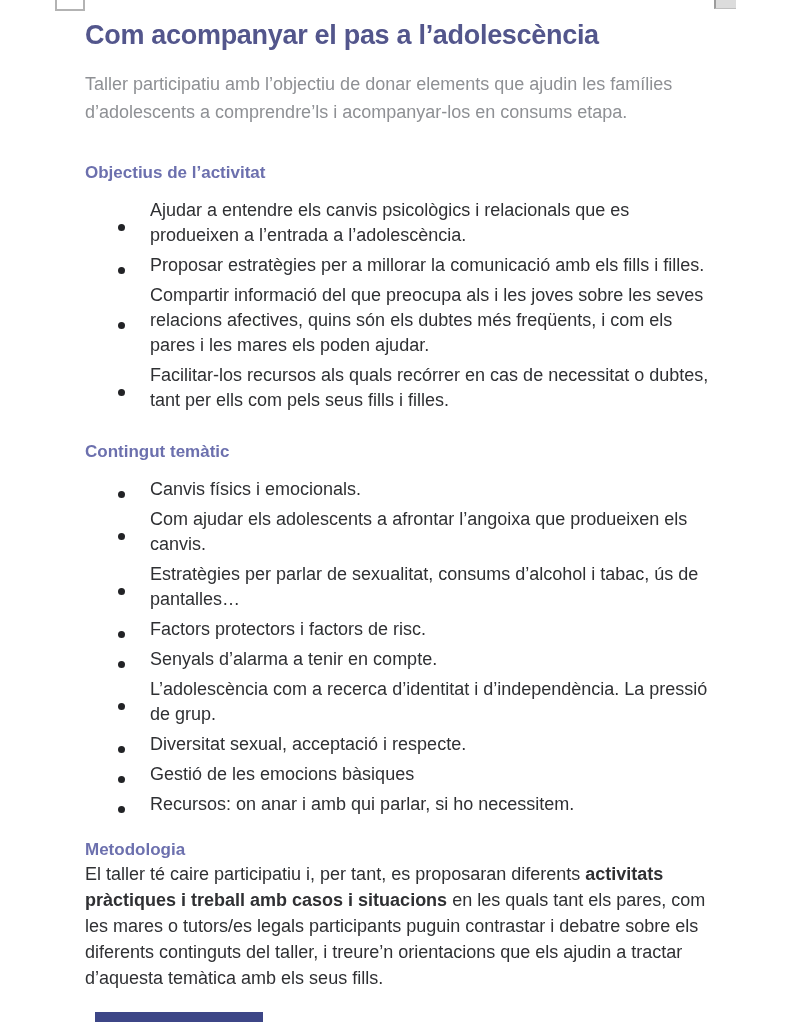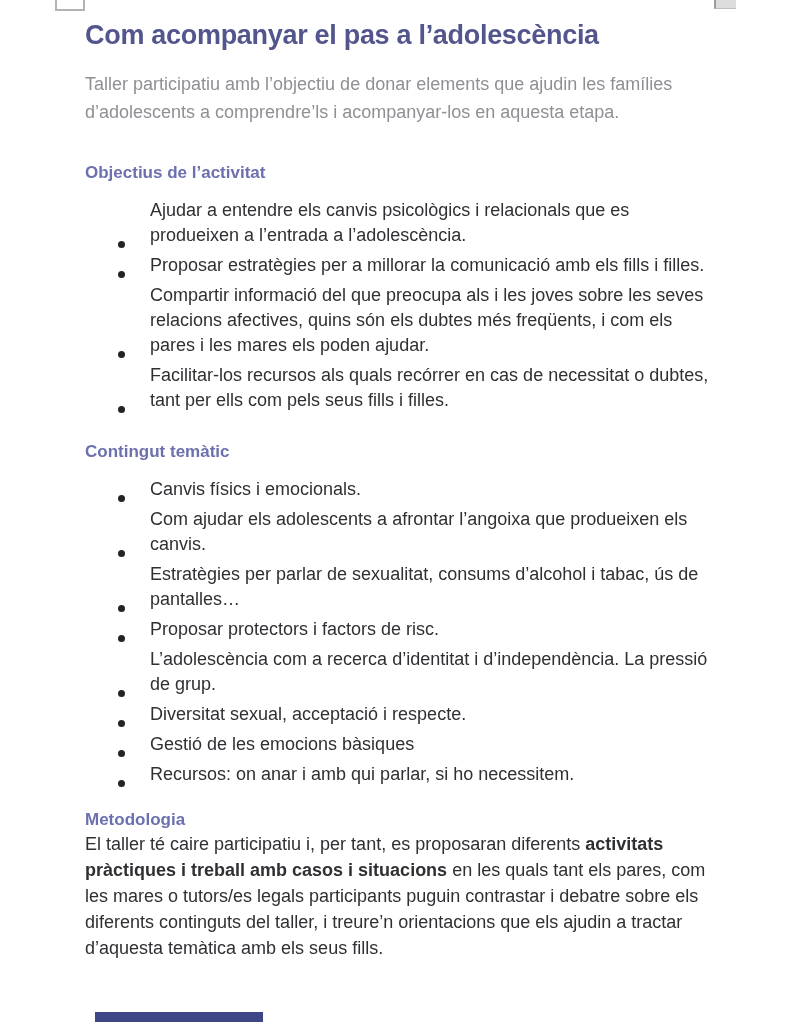--- a/index.html
+++ b/index.html
@@ -45,21 +45,21 @@
     color: #6c70ae;
   }
   .sec-objectius .sec-heading { margin-top: 36px; }
   .sec-contingut .sec-heading { margin-top: 28px; }
   .sec-metodologia .sec-heading { margin-top: 22px; }
   ul.bullets {
     list-style: none;
     margin: 14px 0 0 0;
     padding: 0 0 0 33px;
   }
-  .li { display: flex; align-items: flex-end; margin: 0 0 5px 0; }
+  .li { display: flex; align-items: center; margin: 0 0 5px 0; }
   .dot {
     flex: none; width: 7px; height: 7px; border-radius: 50%;
     background: #222326; margin: 9px 25px 0 0;
   }
   .li-text {
     font-size: 18px; line-height: 25px;
     max-width: 645px; color: #2f3033;
   }
   .body-par {
     margin: 0 0 0 0;
@@ -72,21 +72,21 @@
 </head>
 <body>
 
 <div class="page">
 
   <div class="mark-tl"></div>
   <div class="mark-tr"></div>
 
   <h1 class="title">Com acompanyar el pas a l’adolescència</h1>
 
-  <p class="intro">Taller participatiu amb l’objectiu de donar elements que ajudin les famílies d’adolescents a comprendre’ls i acompanyar-los en aquesta etapa.</p>
+  <p class="intro">Taller participatiu amb l’objectiu de donar elements que ajudin les famílies d’adolescents a comprendre’ls i acompanyar-los en consums etapa.</p>
 
   <section class="sec-objectius">
     <h2 class="sec-heading">Objectius de l’activitat</h2>
     <ul class="bullets">
         <li class="li">
           <span class="dot"></span>
           <span class="li-text">Ajudar a entendre els canvis psicològics i relacionals que es produeixen a l’entrada a l’adolescència.</span>
         </li>
         <li class="li">
           <span class="dot"></span>
@@ -113,21 +113,25 @@
         <li class="li">
           <span class="dot"></span>
           <span class="li-text">Com ajudar els adolescents a afrontar l’angoixa que produeixen els canvis.</span>
         </li>
         <li class="li">
           <span class="dot"></span>
           <span class="li-text">Estratègies per parlar de sexualitat, consums d’alcohol i tabac, ús de pantalles…</span>
         </li>
         <li class="li">
           <span class="dot"></span>
-          <span class="li-text">Proposar protectors i factors de risc.</span>
+          <span class="li-text">Factors protectors i factors de risc.</span>
+        </li>
+        <li class="li">
+          <span class="dot"></span>
+          <span class="li-text">Senyals d’alarma a tenir en compte.</span>
         </li>
         <li class="li">
           <span class="dot"></span>
           <span class="li-text">L’adolescència com a recerca d’identitat i d’independència. La pressió de grup.</span>
         </li>
         <li class="li">
           <span class="dot"></span>
           <span class="li-text">Diversitat sexual, acceptació i respecte.</span>
         </li>
         <li class="li">

